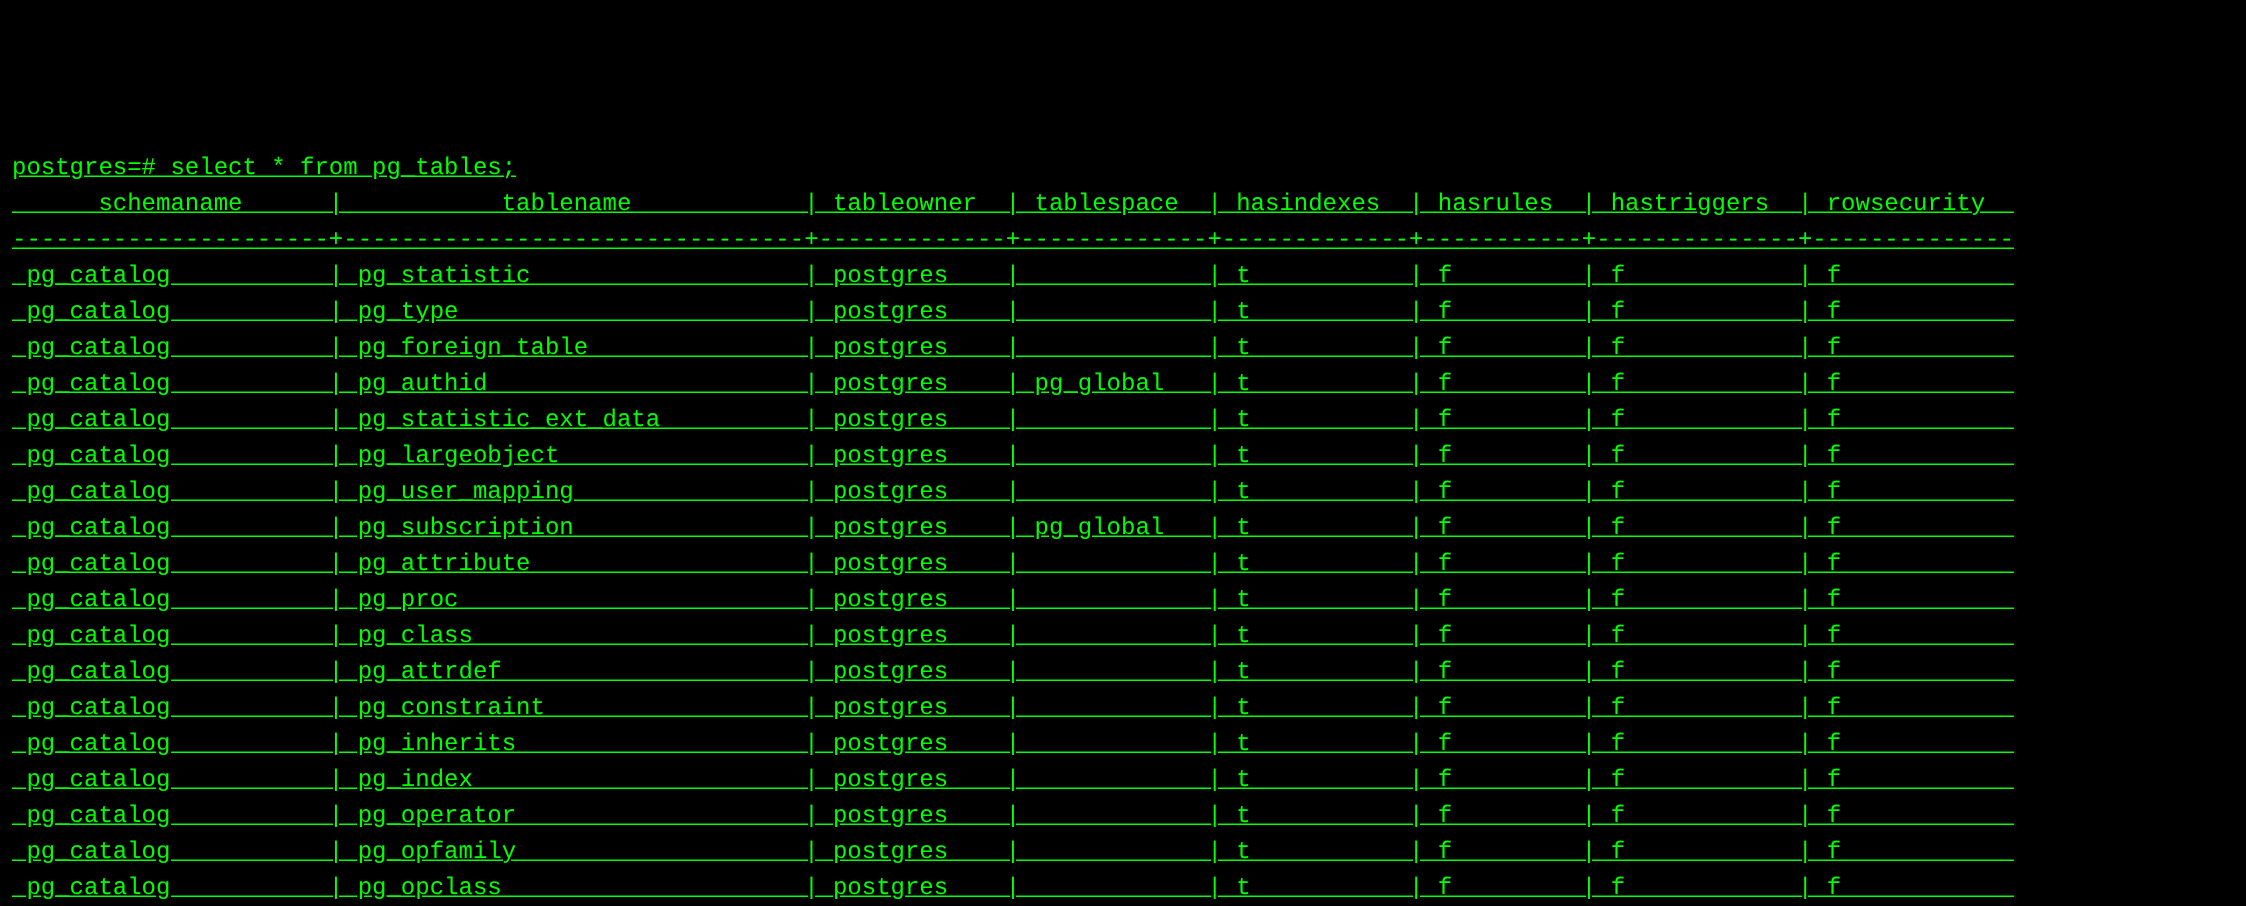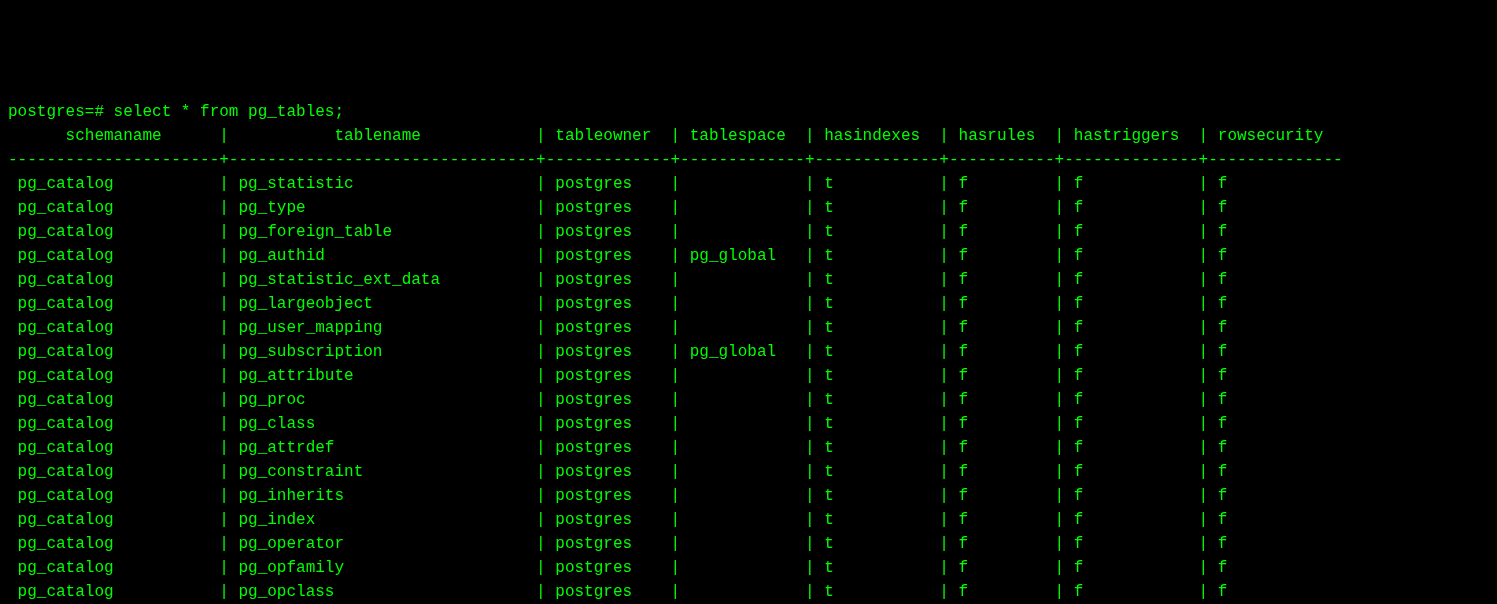--- a/index.html
+++ b/index.html
@@ -12,20 +12,21 @@
       color: #00ff00;
       font-family: 'Courier New', Consolas, monospace;
       font-size: 16px;
       line-height: 1.5;
       padding: 4px 8px;
       white-space: pre;
       overflow-x: auto;
     }
     .terminal-line {
       display: block;
+      text-decoration: underline;
     }
     .prompt-line, .header-line, .separator-line, .data-row {
       white-space: pre;
     }
   </style>
 </head>
 <body>
 
 
 

